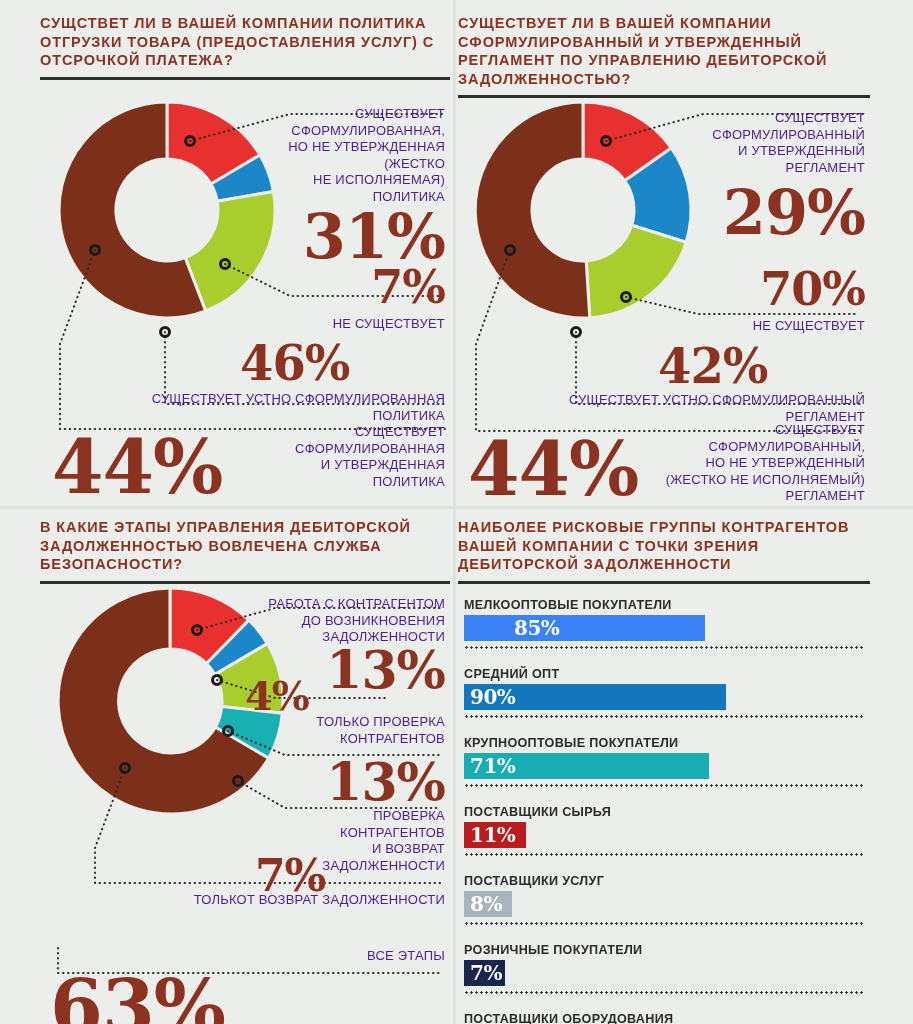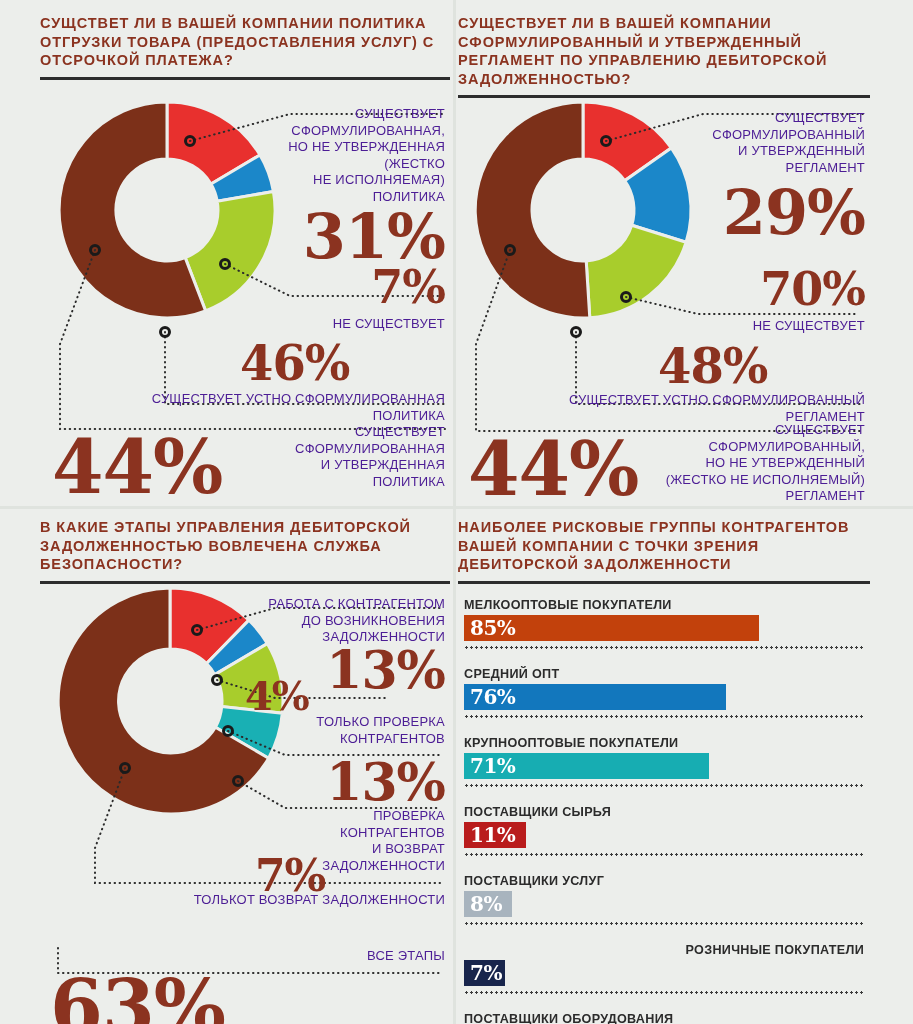--- a/index.html
+++ b/index.html
@@ -204,21 +204,21 @@
 
     <div class="clabel" style="right:5px; top:96px; width:200px;">СУЩЕСТВУЕТ
 СФОРМУЛИРОВАННЫЙ
 И УТВЕРЖДЕННЫЙ
 РЕГЛАМЕНТ</div>
     <div class="cnum" style="right:5px; top:168px; font-size:62px;">29%</div>
 
     <div class="cnum" style="right:5px; top:252px; font-size:46px;">70%</div>
     <div class="clabel" style="right:5px; top:304px; width:200px;">НЕ СУЩЕСТВУЕТ</div>
 
-    <div class="cnum" style="left:200px; top:328px; font-size:48px;">48%</div>
+    <div class="cnum" style="left:200px; top:328px; font-size:48px;">42%</div>
     <div class="clabel" style="right:5px; top:378px; width:350px;">СУЩЕСТВУЕТ УСТНО СФОРМУЛИРОВАННЫЙ РЕГЛАМЕНТ</div>
 
     <div class="cnum" style="left:10px; top:418px; font-size:74px;">44%</div>
     <div class="clabel" style="right:5px; top:408px; width:240px;">СУЩЕСТВУЕТ СФОРМУЛИРОВАННЫЙ,
 НО НЕ УТВЕРЖДЕННЫЙ
 (ЖЕСТКО НЕ ИСПОЛНЯЕМЫЙ)
 РЕГЛАМЕНТ</div>
   </div>
 
   <div class="panel" id="p3">
@@ -286,29 +286,29 @@
 
   <div class="panel" id="p4">
     <div class="qtitle">НАИБОЛЕЕ РИСКОВЫЕ ГРУППЫ КОНТРАГЕНТОВ
 ВАШЕЙ КОМПАНИИ С ТОЧКИ ЗРЕНИЯ
 ДЕБИТОРСКОЙ ЗАДОЛЖЕННОСТИ</div>
     <div class="rule"></div>
 
     <div id="bars-host" style="position:absolute; left:6px; top:80px; width:400px;">
         <div class="bar-row" style="position: relative; margin-bottom: 18px;">
           <div class="bar-label">МЕЛКООПТОВЫЕ ПОКУПАТЕЛИ</div>
-          <div class="bar" style="width: 295px; background: #c2410c;">
+          <div class="bar" style="width: 241px; background: #3b82f6; padding-left: 44px;">
             <span class="bar-val">85%</span>
           </div>
           <div class="bar-dots"></div>
         </div>
         <div class="bar-row" style="position: relative; margin-bottom: 18px;">
           <div class="bar-label">СРЕДНИЙ ОПТ</div>
           <div class="bar" style="width: 262px; background: rgb(18, 119, 189);">
-            <span class="bar-val">76%</span>
+            <span class="bar-val">90%</span>
           </div>
           <div class="bar-dots"></div>
         </div>
         <div class="bar-row" style="position: relative; margin-bottom: 18px;">
           <div class="bar-label">КРУПНООПТОВЫЕ ПОКУПАТЕЛИ</div>
           <div class="bar" style="width: 245px; background: rgb(23, 173, 178);">
             <span class="bar-val">71%</span>
           </div>
           <div class="bar-dots"></div>
         </div>
@@ -319,21 +319,21 @@
           </div>
           <div class="bar-dots"></div>
         </div>
         <div class="bar-row" style="position: relative; margin-bottom: 18px;">
           <div class="bar-label">ПОСТАВЩИКИ УСЛУГ</div>
           <div class="bar" style="width: 48px; background: rgb(168, 180, 190);">
             <span class="bar-val">8%</span>
           </div>
           <div class="bar-dots"></div>
         </div>
-        <div class="bar-row" style="position: relative; margin-bottom: 18px; text-align: right;">
+        <div class="bar-row" style="position: relative; margin-bottom: 18px;">
           <div class="bar-label">РОЗНИЧНЫЕ ПОКУПАТЕЛИ</div>
           <div class="bar" style="width: 41px; background: rgb(24, 37, 76);">
             <span class="bar-val">7%</span>
           </div>
           <div class="bar-dots"></div>
         </div>
         <div class="bar-row" style="position: relative; margin-bottom: 18px;">
           <div class="bar-label">ПОСТАВЩИКИ ОБОРУДОВАНИЯ</div>
         </div>
       </div>

